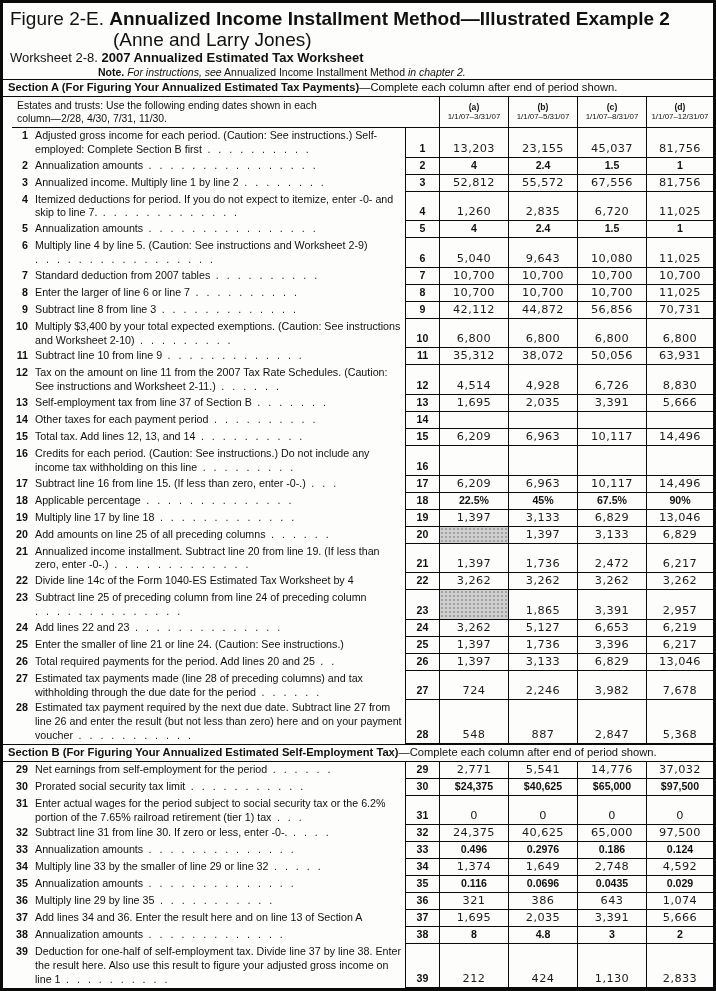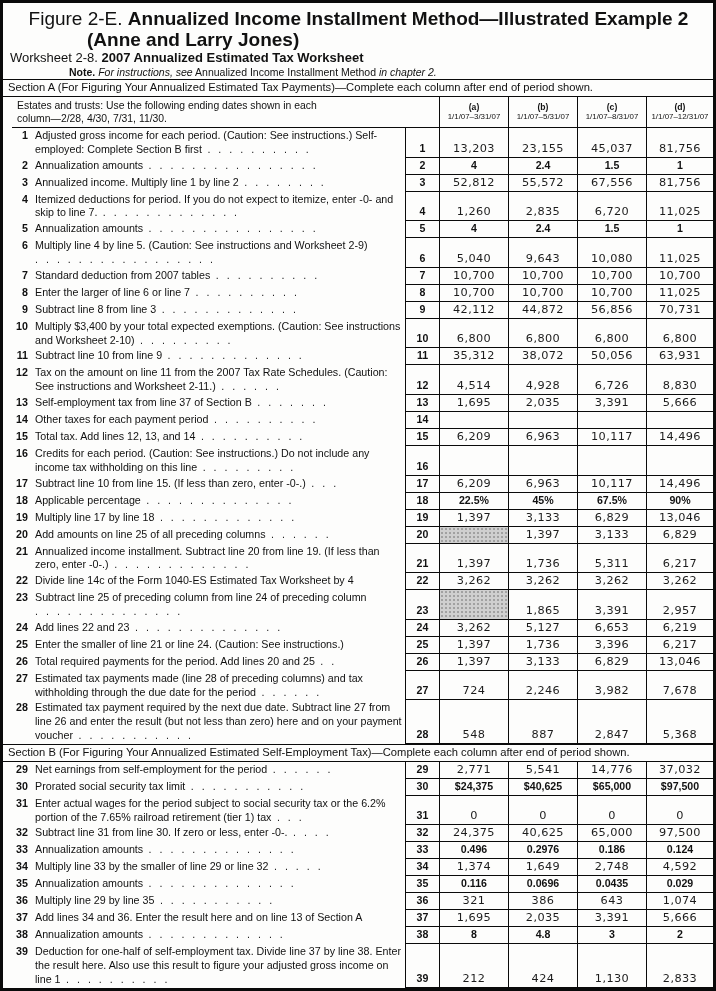--- a/index.html
+++ b/index.html
@@ -4,36 +4,36 @@
 <style>
   html,body{margin:0;padding:0;background:#e8e8e8;}
   *{box-sizing:border-box;}
   .page{
     width:716px;height:991px;background:#fdfdfc;color:#111;
     border:3px solid #0a0a0a;margin:0 auto;overflow:hidden;
     font-family:"Liberation Sans",sans-serif;position:relative;
   }
   
   .titleblock{padding:5px 6px 0 7px;}
-  .fig-line1{font-size:19px;line-height:21px;white-space:nowrap;text-align:center;}
+  .fig-line1{font-size:19px;line-height:21px;white-space:nowrap;}
   .fig-label{font-weight:400;}
   .fig-bold{font-weight:700;}
-  .fig-line2{font-size:19px;line-height:21px;font-weight:700;margin-left:77px;}
+  .fig-line2{font-size:19px;line-height:21px;font-weight:400;margin-left:103px;}
   .ws-line{font-size:13px;line-height:16px;margin-top:0;}
   .ws-label{font-weight:400;}
   .ws-title{font-weight:700;}
-  .note-line{font-size:10.5px;line-height:13px;margin-left:59px;}
+  .note-line{font-size:10.5px;line-height:13px;margin-left:88px;}
   .note-label{font-weight:700;}
   .it{font-style:italic;}
   
   .section-bar{
     border-top:1.5px solid #0a0a0a;border-bottom:1.5px solid #0a0a0a;
     font-size:11.2px;line-height:13px;padding:1px 4px 2px 5px;white-space:nowrap;overflow:hidden;
   }
-  .section-bold{font-weight:400;}
+  .section-bold{font-weight:700;}
   
   .grid{
     display:grid;
     grid-template-columns:402px 34px 69px 69px 69px auto;
     width:100%;
   }
   .cell{min-height:14px;}
   .hdr-estates{
     grid-column:1/3;border-bottom:1px solid #0a0a0a;
     font-size:10.4px;line-height:13px;padding:2px 4px 2px 5px;margin-left:9px;
@@ -241,21 +241,21 @@
       <div class="cell val">14,496</div>
       <div class="cell desc">
         <div class="desc-inner"><span class="line-no">16</span><span>Credits for each period. (Caution: See instructions.) Do not include any income tax withholding on this line</span><span class="leader"> . . . . . . . . .</span></div>
       </div>
       <div class="cell num">16</div>
       <div class="cell val"></div>
       <div class="cell val"></div>
       <div class="cell val"></div>
       <div class="cell val"></div>
       <div class="cell desc">
-        <div class="desc-inner"><span class="line-no">17</span><span>Subtract line 10 from line 15. (If less than zero, enter -0-.)</span><span class="leader"> . . .</span></div>
+        <div class="desc-inner"><span class="line-no">17</span><span>Subtract line 16 from line 15. (If less than zero, enter -0-.)</span><span class="leader"> . . .</span></div>
       </div>
       <div class="cell num">17</div>
       <div class="cell val">6,209</div>
       <div class="cell val">6,963</div>
       <div class="cell val">10,117</div>
       <div class="cell val">14,496</div>
       <div class="cell desc">
         <div class="desc-inner"><span class="line-no">18</span><span>Applicable percentage</span><span class="leader"> . . . . . . . . . . . . . .</span></div>
       </div>
       <div class="cell num">18</div>
@@ -278,21 +278,21 @@
       <div class="cell val shaded"></div>
       <div class="cell val">1,397</div>
       <div class="cell val">3,133</div>
       <div class="cell val">6,829</div>
       <div class="cell desc">
         <div class="desc-inner"><span class="line-no">21</span><span>Annualized income installment. Subtract line 20 from line 19. (If less than zero, enter -0-.)</span><span class="leader"> . . . . . . . . . . . . .</span></div>
       </div>
       <div class="cell num">21</div>
       <div class="cell val">1,397</div>
       <div class="cell val">1,736</div>
-      <div class="cell val">5,311</div>
+      <div class="cell val">2,472</div>
       <div class="cell val">6,217</div>
       <div class="cell desc">
         <div class="desc-inner"><span class="line-no">22</span><span>Divide line 14c of the Form 1040-ES Estimated Tax Worksheet by 4</span></div>
       </div>
       <div class="cell num">22</div>
       <div class="cell val">3,262</div>
       <div class="cell val">3,262</div>
       <div class="cell val">3,262</div>
       <div class="cell val">3,262</div>
       <div class="cell desc">

